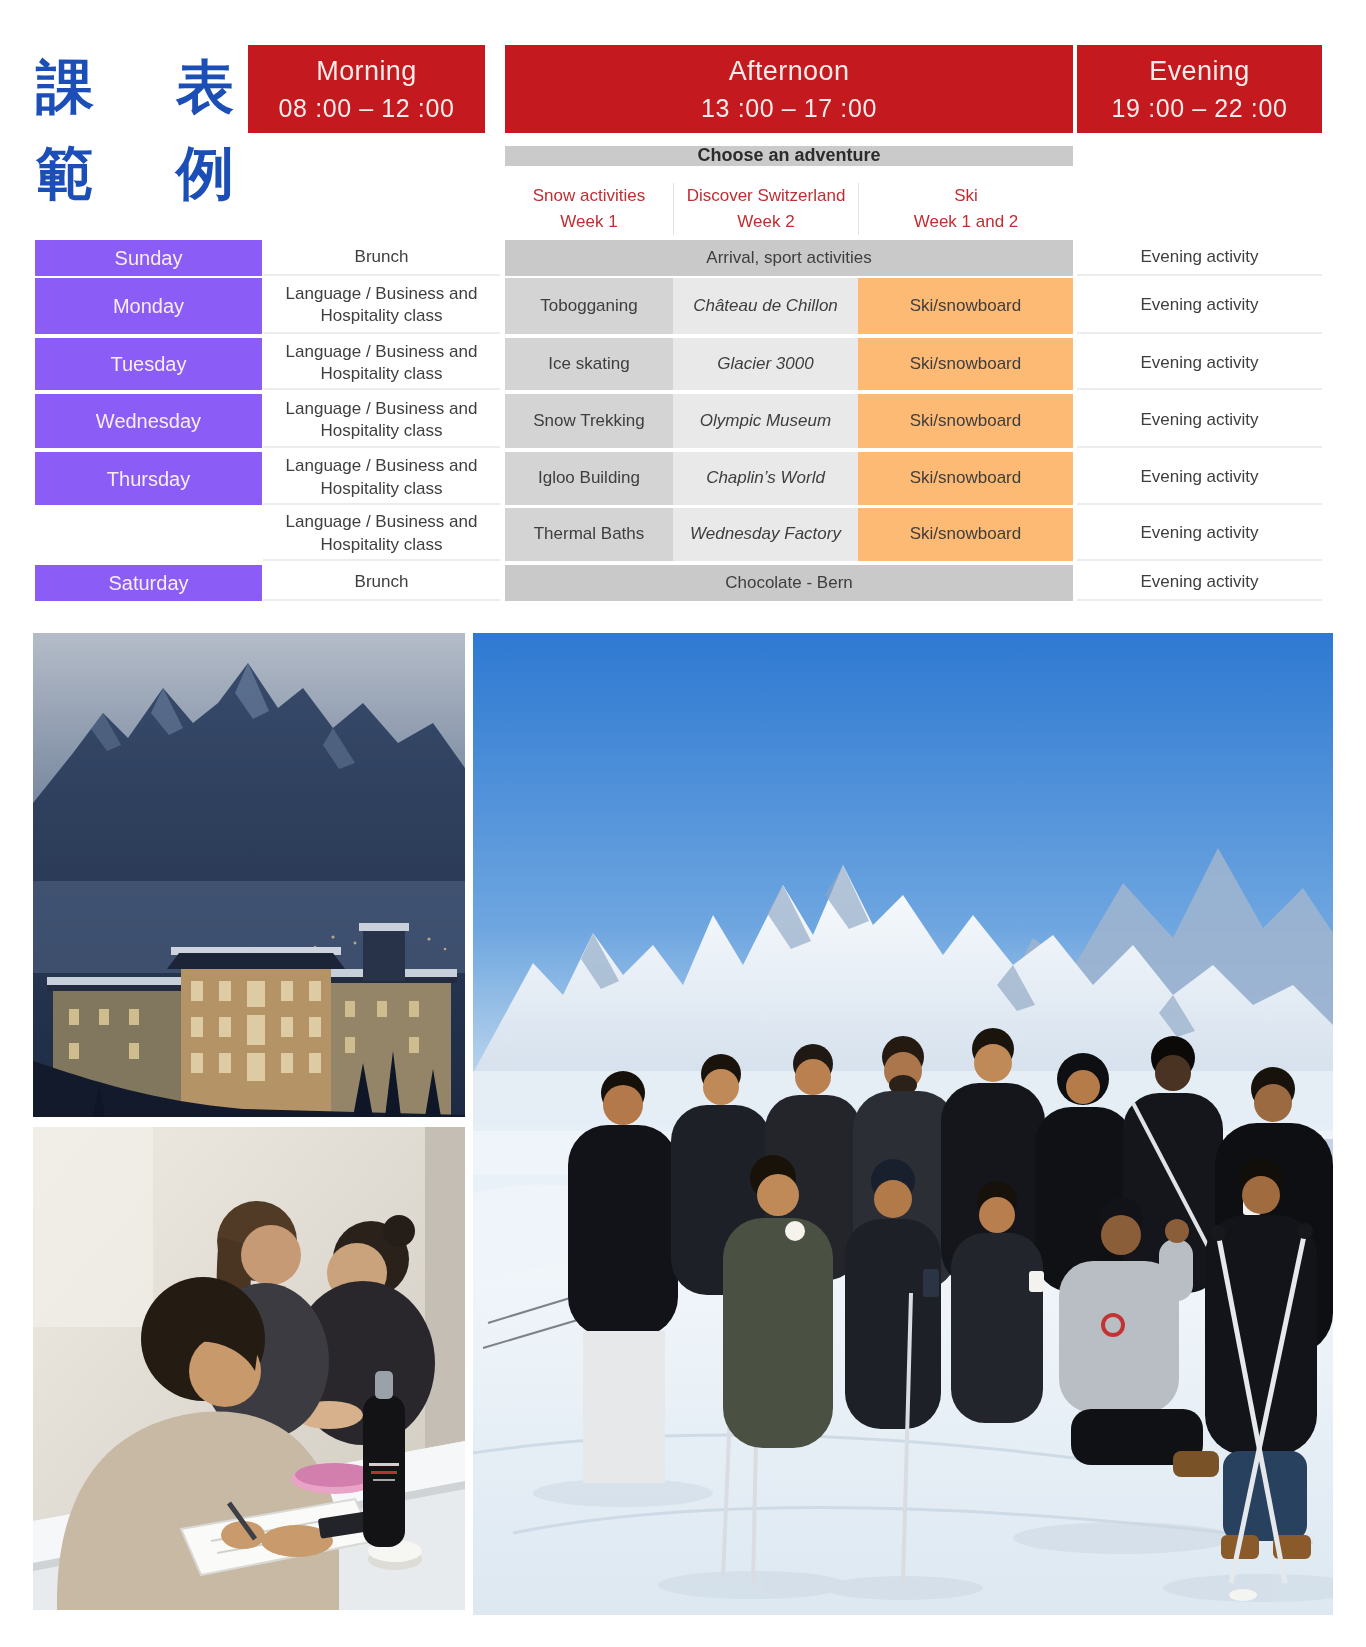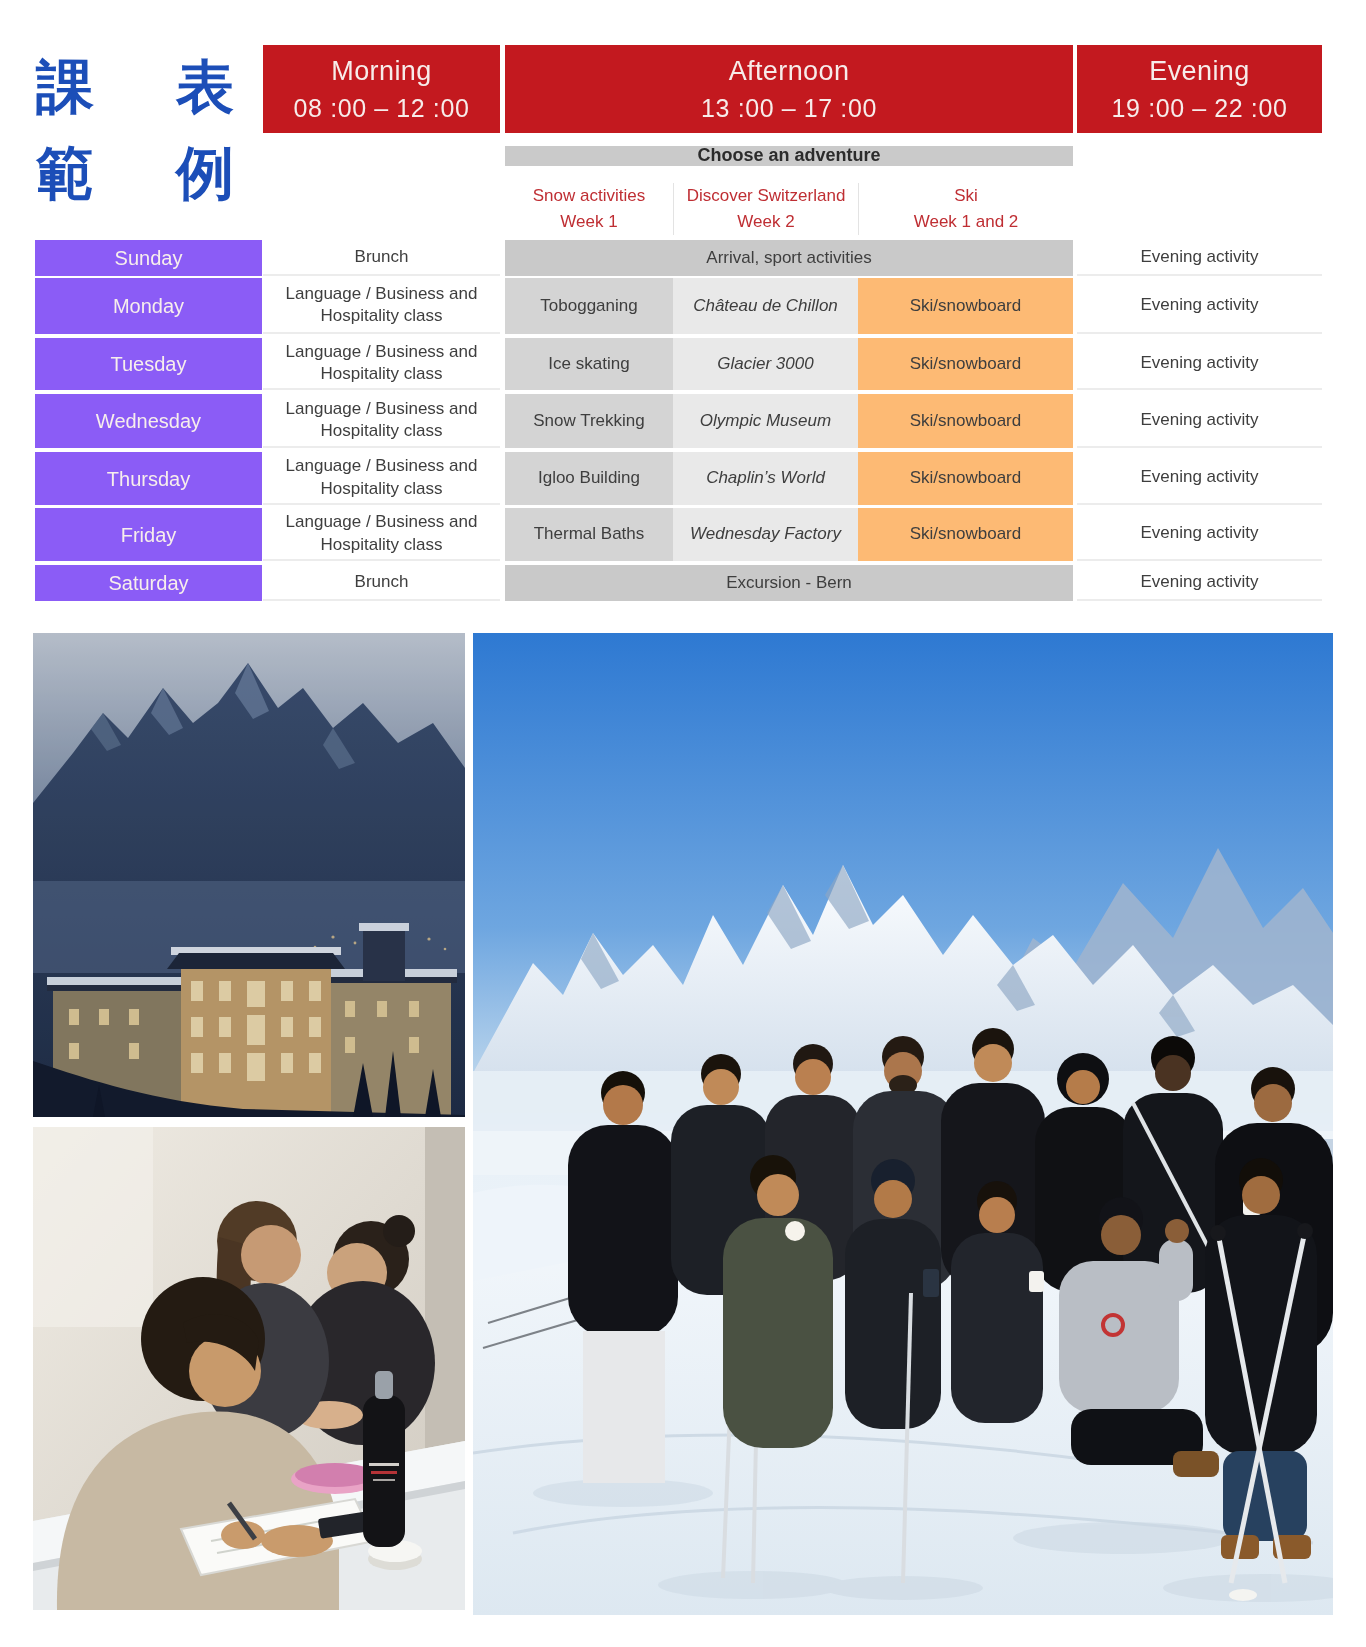--- a/index.html
+++ b/index.html
@@ -10,21 +10,21 @@
   
   .cjk{position:absolute;left:36px;top:44px;width:198px;color:#1c4eb8;font-weight:bold;}
   .cjk-line{display:flex;justify-content:space-between;font-size:58px;line-height:1.48;}
   
   .cell{position:absolute;display:flex;align-items:center;justify-content:center;
         flex-direction:column;text-align:center;box-sizing:border-box;line-height:1.3;}
   
   .th{background:#c3191f;color:#f7ecea;}
   .th .t1{font-size:27px;letter-spacing:.4px;}
   .th .t2{font-size:25px;margin-top:3px;letter-spacing:.6px;}
-  .h-morning{left:263px;top:45px;width:237px;height:88px;}
+  .h-morning{left:248px;top:45px;width:237px;height:88px;}
   .h-afternoon{left:505px;top:45px;width:568px;height:88px;}
   .h-evening{left:1077px;top:45px;width:245px;height:88px;}
   
   .banner{left:505px;top:146px;width:568px;height:20px;background:#cacaca;
           color:#2b2b2b;font-size:18px;font-weight:600;}
   
   .sub{top:183px;height:52px;background:#ffffff;color:#bf2e33;font-size:17px;}
   .sub .w{margin-top:4px;}
   .sub-2,.sub-3{border-left:1px solid #e3e3e3;}
   
@@ -127,30 +127,29 @@
   <div class="cell skic row3 c-ski">Ski/snowboard</div>
   <div class="cell white row3 c-eve">Evening activity</div>
 
   <div class="cell day row4 c-day">Thursday</div>
   <div class="cell white row4 c-morning">Language / Business and Hospitality class</div>
   <div class="cell snowc row4 c-snow">Igloo Building</div>
   <div class="cell discc row4 c-disc">Chaplin’s World</div>
   <div class="cell skic row4 c-ski">Ski/snowboard</div>
   <div class="cell white row4 c-eve">Evening activity</div>
 
-  <div class="cell day row5 c-day">Friday</div>
   <div class="cell white row5 c-morning">Language / Business and Hospitality class</div>
   <div class="cell snowc row5 c-snow">Thermal Baths</div>
   <div class="cell discc row5 c-disc">Wednesday Factory</div>
   <div class="cell skic row5 c-ski">Ski/snowboard</div>
   <div class="cell white row5 c-eve">Evening activity</div>
 
   <div class="cell day row6 c-day">Saturday</div>
   <div class="cell white row6 c-morning">Brunch</div>
-  <div class="cell spanband row6 c-aft">Excursion - Bern</div>
+  <div class="cell spanband row6 c-aft">Chocolate - Bern</div>
   <div class="cell white row6 c-eve">Evening activity</div>
 
   <div class="photo p-campus">
     <svg width="432" height="484" viewBox="0 0 432 484">
       <defs>
         <linearGradient id="p1sky" x1="0" y1="0" x2="0" y2="1">
           <stop offset="0" stop-color="#c9d0d8"></stop>
             <stop offset="1" stop-color="#76879f"></stop>
         </linearGradient>
         <linearGradient id="p1mtn" x1="0" y1="0" x2="0" y2="1">

